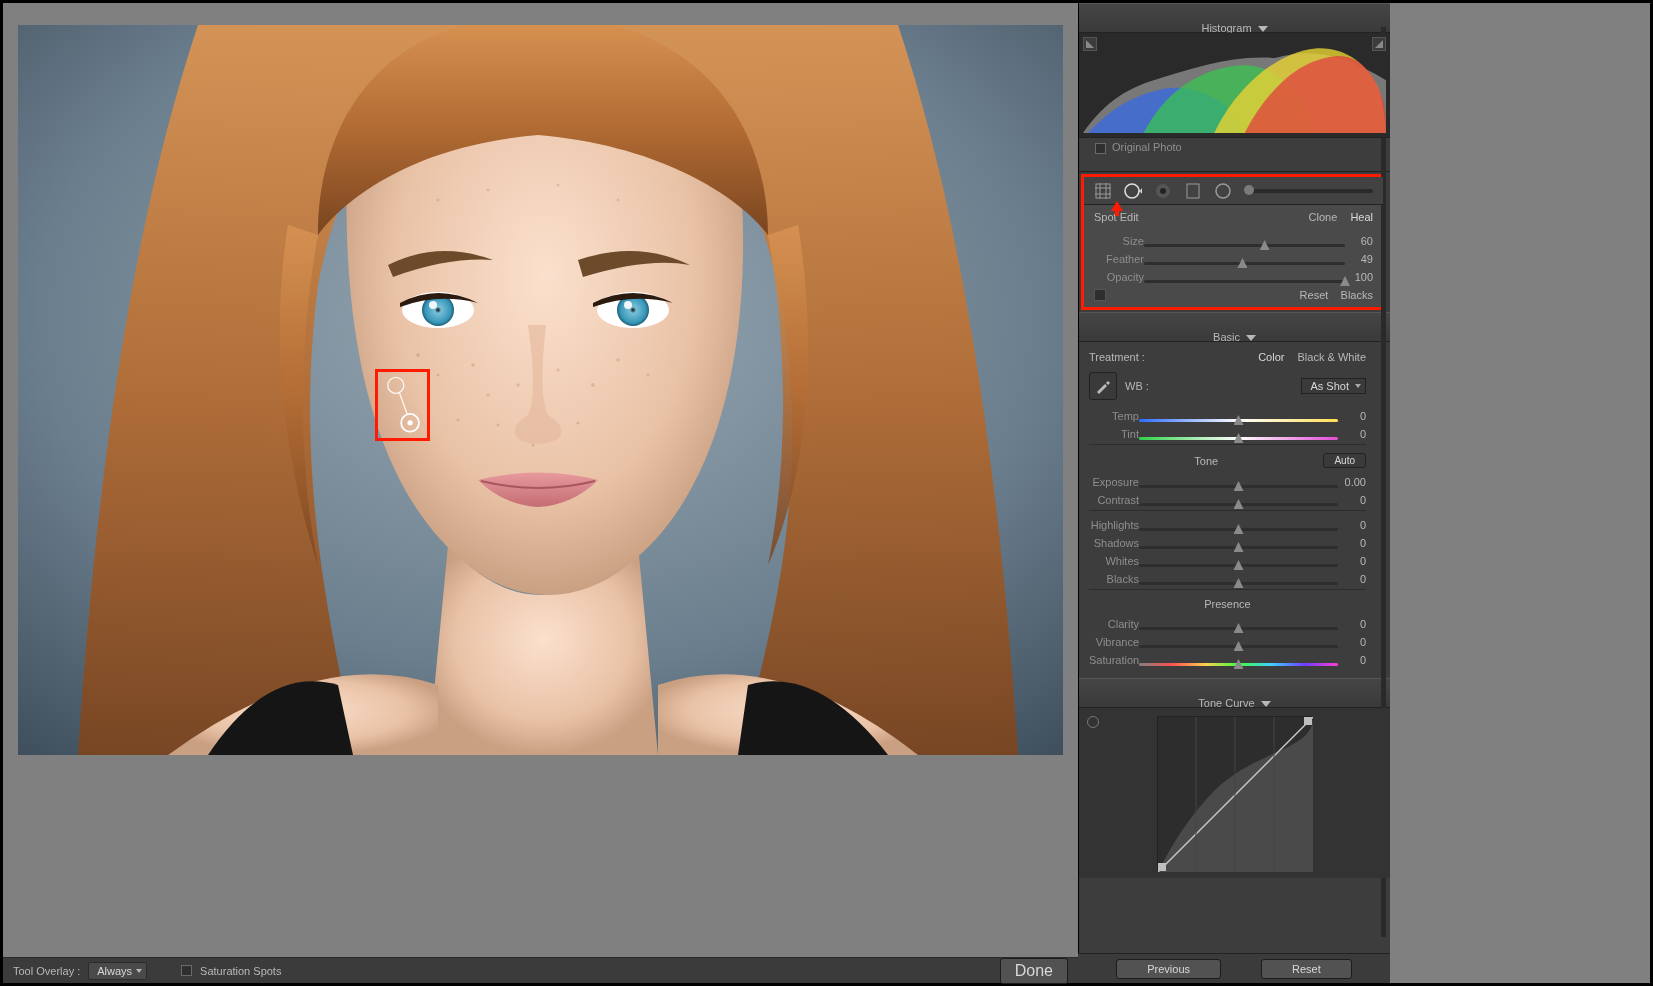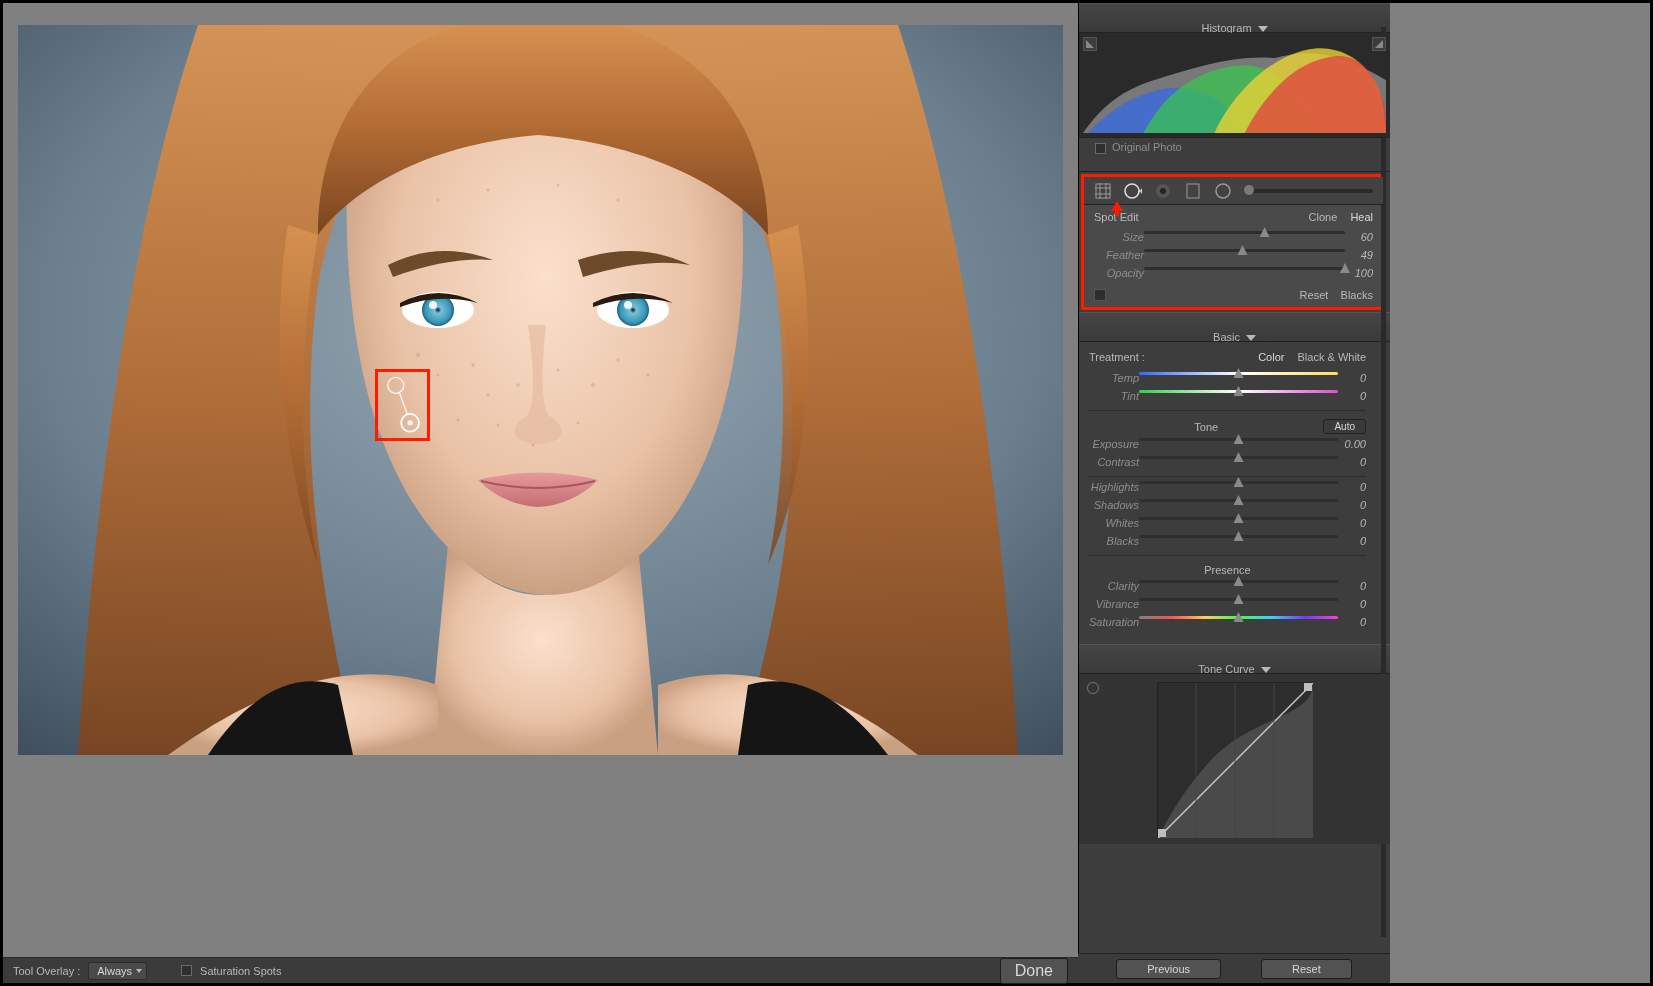--- a/index.html
+++ b/index.html
@@ -183,23 +183,22 @@
     background:#4a4a4a;
     padding:6px 10px 6px 10px;
   }
   .spot-panel .row1 {
     display:flex; justify-content:space-between; align-items:center;
     margin-bottom:8px;
   }
   .spot-panel .links span { margin-left:10px; }
   .spot-panel .active { color:var(--text-bright); }
   .slider-row {
-    display:flex; align-items:flex-start;
+    display:flex; align-items:flex-end;
     height:16px; margin-bottom:2px;
-    font-style:italic;
   }
   .slider-row .lbl { width:50px; text-align:right; color:var(--text-dim);}
   .slider-row .track {
     flex:1; height:3px; background:#2e2e2e; position:relative;
     border-radius:2px;
   }
   .slider-row .knob {
     position:absolute; top:-4px; width:10px;height:10px;
     background:#8a8a8a; transform:translateX(-50%);
     clip-path:polygon(50% 0,100% 100%,0 100%);
@@ -499,20 +498,29 @@
     <span>Basic</span><span class="tri"></span>
   </div>
   <div class="section basic-panel">
     <div class="treat-row">
       <span>Treatment :</span>
       <span class="opts">
         <span class="active">Color</span>
         <span>Black &amp; White</span>
       </span>
     </div>
+    <div class="wb-row">
+      <span class="dropper">
+        <svg width="18" height="18">
+            <path d="M3 15 L11 7 L13 9 L5 17 Z M12 6 L14 4 L16 6 L14 8 Z" fill="#bbb"></path>
+          </svg>
+      </span>
+      <span style="flex:1">WB :</span>
+      <span class="wb-select">As Shot</span>
+    </div>
     <div class="slider-row slider-color">
       <span class="lbl">Temp</span>
       <span class="track grad-temp">
           <span class="knob" style="left:50%"></span>
         </span>
       <span class="val">0</span>
     </div>
     <div class="slider-row slider-color">
       <span class="lbl">Tint</span>
       <span class="track grad-tint">

